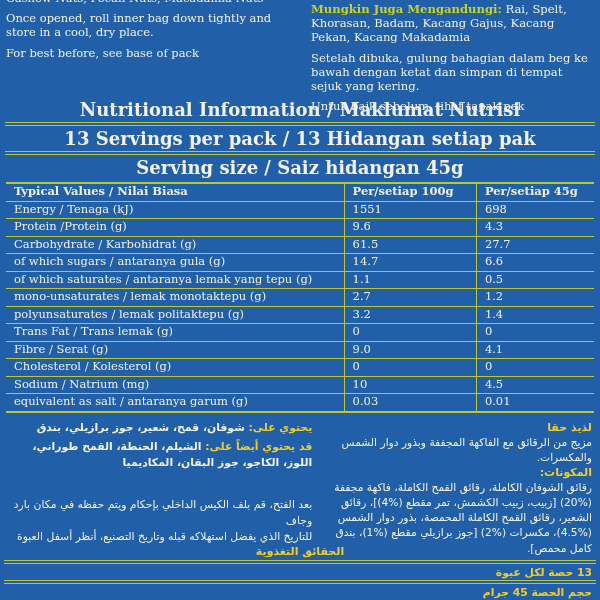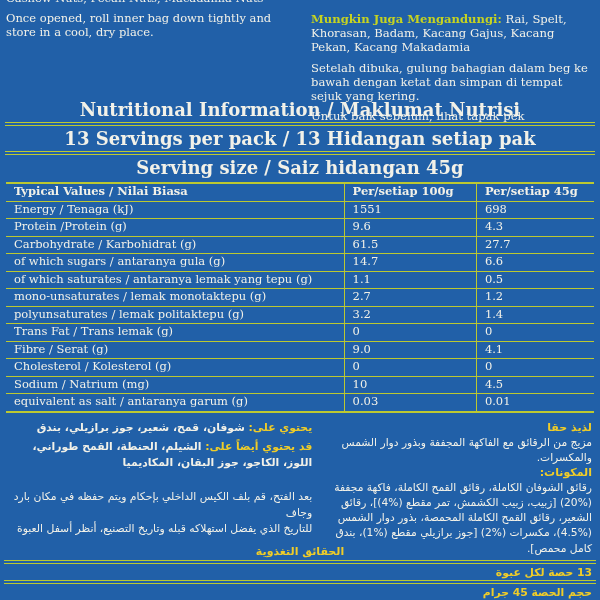--- a/index.html
+++ b/index.html
@@ -13,21 +13,21 @@
   .page{position:relative;width:600px;height:600px;overflow:hidden;}
 
   
   .top-row{display:flex;padding:0 5px 0 6px;height:97px;box-sizing:border-box;}
   .col-en{width:296px;font-size:11.5px;line-height:1.18;}
   .clipped{height:7px;overflow:hidden;}
   .clipped span{display:block;margin-top:-8px;white-space:nowrap;}
   .col-en p{margin:5px 0 0;}
   .col-en p.bb{margin-top:8px;}
   .col-ms{flex:1;padding-left:9px;font-size:11.6px;line-height:1.2;}
-  .col-ms p{margin:13px 0 0;}
+  .col-ms p{margin:3px 0 0;}
   .col-ms p.st{margin-top:7px;}
   .col-ms p.bb{margin-top:7px;}
   .accent-green{color:var(--malay_label,#c6d321);font-weight:bold;}
 
   
   .nutri-head{text-align:center;font-weight:bold;font-size:18px;line-height:1;}
   .nh-line{padding:4px 0 3px;}
   .rule{height:4px;margin:0 5px;border-top:1.3px solid var(--rule,#bcc831);
         border-bottom:1.3px solid var(--rule,#bcc831);box-sizing:border-box;}
 
@@ -49,21 +49,21 @@
   .ar-cols{display:flex;gap:10px;padding:7px 8px 0;direction:rtl;
            font-family:"DejaVu Sans", sans-serif;}
   .ar-col-r{width:47%;}
   .ar-col-l{width:53%;}
   .ar-accent{color:var(--arabic_accent,#f0cd28);font-weight:bold;font-size:11px;margin:1px 0;}
   .ar-body{font-size:10.7px;line-height:1.42;}
   .ar-body b{font-weight:normal;text-align:center;}
   .ar-bold-line{font-size:10.8px;line-height:1.5;margin-bottom:3px;font-weight:bold;}
   .ar-accent-inline{color:var(--arabic_accent,#f0cd28);font-weight:bold;}
   .ar-plain{font-size:10.8px;line-height:1.5;}
-  .ar-plain.st{margin-top:18px;}
+  .ar-plain.st{margin-top:26px;}
 
   
   .ar-bottom{position:absolute;left:0;right:0;bottom:0;direction:rtl;
              font-family:"DejaVu Sans", sans-serif;
              color:var(--arabic_accent,#f0cd28);font-weight:bold;}
   .ar-facts-title{text-align:center;font-size:11px;padding:1px 8px 2px;}
   .drule{height:4px;margin:0 4px;border-top:1.2px solid var(--rule,#bcc831);
          border-bottom:1.2px solid var(--rule,#bcc831);box-sizing:border-box;}
   .ar-facts-line{text-align:right;padding:2px 8px 1px;font-size:10.8px;}
 </style>
@@ -71,20 +71,21 @@
 <body>
 
 <div class="page">
 
   <div class="top-row">
     <div class="col-en">
       <div class="clipped">
         <span>Cashew Nuts, Pecan Nuts, Macadamia Nuts</span>
       </div>
       <p>Once opened, roll inner bag down tightly and store in a cool, dry place.</p>
+      <p class="bb">For best before, see base of pack</p>
     </div>
     <div class="col-ms">
       <p><span class="accent-green">Mungkin Juga Mengandungi:</span> <span>Rai, Spelt, Khorasan, Badam, Kacang Gajus, Kacang Pekan, Kacang Makadamia</span></p>
       <p class="st">Setelah dibuka, gulung bahagian dalam beg ke bawah dengan ketat dan simpan di tempat sejuk yang kering.</p>
       <p class="bb">Untuk baik sebelum, lihat tapak pek</p>
     </div>
   </div>
 
   <div class="nutri-head">
     <div class="nh-line">Nutritional Information / Maklumat Nutrisi</div>

